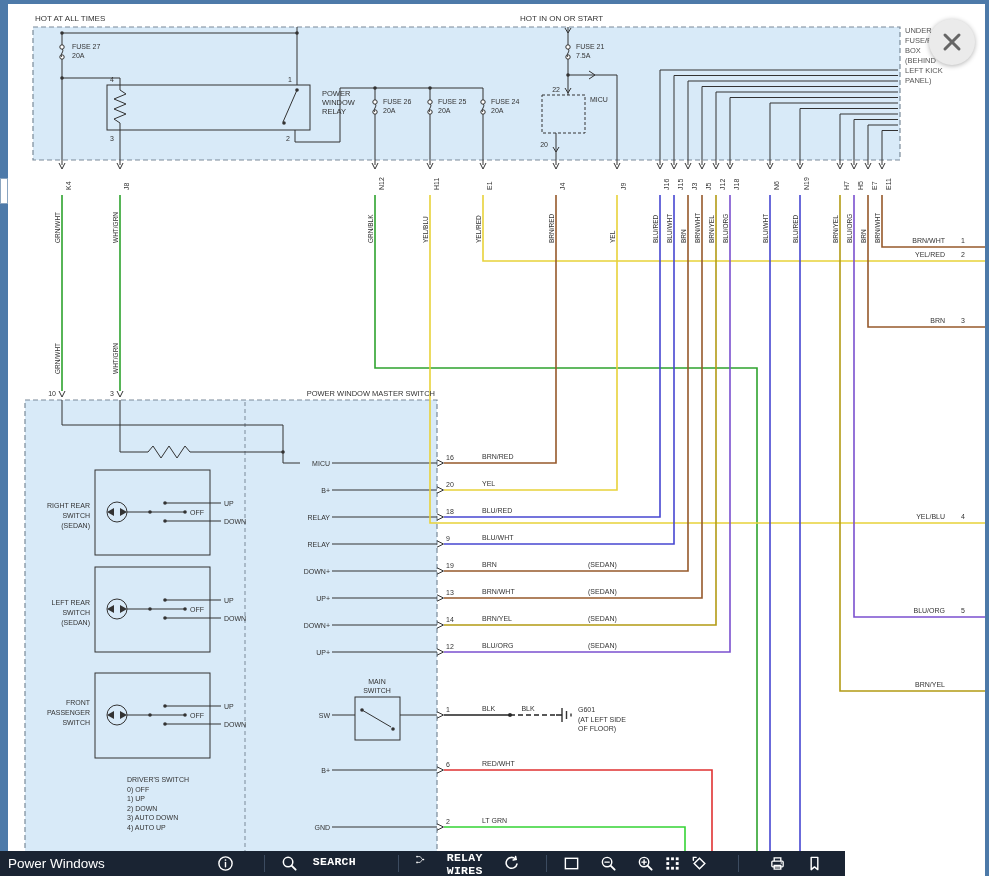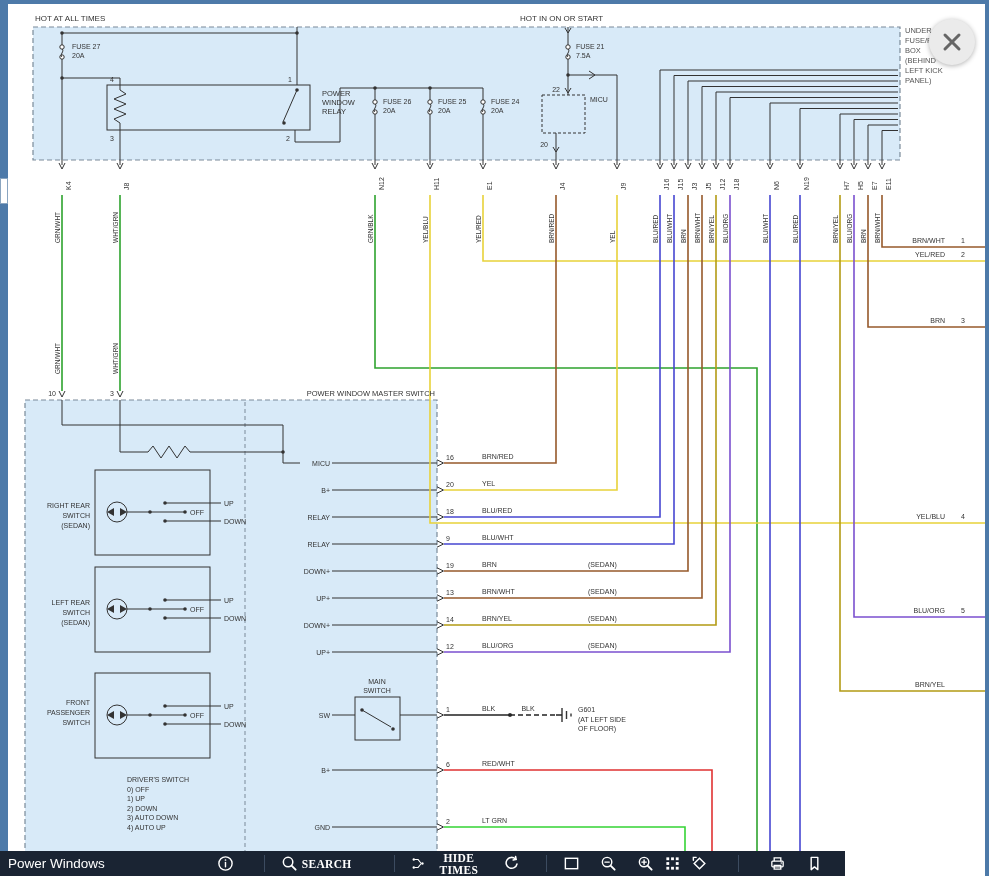--- a/index.html
+++ b/index.html
@@ -22,22 +22,22 @@
   .dotf{fill:#333;stroke:none;}
   .secbox{fill:#d8eaf8;stroke:#7a8a99;stroke-width:1.2;stroke-dasharray:5 3;}
   .solidbox{fill:none;stroke:#333;stroke-width:1;}
   .dashline{stroke:#7a8a99;stroke-width:1;stroke-dasharray:4 3;fill:none;}
   .dashbox{fill:none;stroke:#333;stroke-width:1;stroke-dasharray:3 2;}
   .fusec{fill:#fff;stroke:#333;stroke-width:1;}
   
   .toolbar{position:absolute;left:0;top:851px;width:845px;height:25px;background:#1a2433;
        display:flex;align-items:center;color:#fff;z-index:10;padding:0 8px;box-sizing:border-box;}
   .tb-title{font-size:13.5px;color:#fff;margin-right:112px;white-space:nowrap;}
-  .tb-btn{background:transparent;border:none;color:#fff;display:flex;align-items:center;gap:4px;
-       padding:0;margin-right:14px;cursor:pointer;font-family:Liberation Serif, serif;}
+  .tb-btn{background:transparent;border:none;color:#fff;display:flex;gap:15px;
+       padding:0;margin-right:14px;cursor:pointer;font-family:Liberation Mono, monospace;}
   .tb-btn span{font-size:11.5px;font-weight:600;letter-spacing:.3px;}
   .tb-div{width:1px;height:17px;background:#3c4b60;margin:0 16px;flex:0 0 auto;}
   .tb-ico{display:block;}
   .mr26{margin-right:26px;}.mr10{margin-right:10px;}.mr20{margin-right:20px;}
   
   .close-btn{position:absolute;left:929px;top:19px;width:46px;height:46px;border-radius:50%;
        background:#ebebeb;box-shadow:0 1px 5px rgba(0,0,0,.3);display:flex;align-items:center;
        justify-content:center;z-index:12;cursor:pointer;border:none;padding:0;}
 </style>
 </head>
@@ -361,21 +361,21 @@
 
   <span class="tb-div"></span>
 
   <button class="tb-btn">
     <svg class="tb-ico" width="17" height="17" viewBox="0 0 18 18" fill="none" stroke="#fff" stroke-width="1.3" stroke-linecap="round">
       <circle cx="3.5" cy="4" r="1.5" fill="#fff" stroke="none"></circle>
       <circle cx="3.5" cy="14" r="1.5" fill="#fff" stroke="none"></circle>
       <circle cx="14.5" cy="9" r="1.5" fill="#fff" stroke="none"></circle>
       <path d="M5,4 H9 L13,9 M5,14 H9 L13,9"></path>
     </svg>
-    <span>HIDE TIMES</span>
+    <span>RELAY WIRES</span>
   </button>
 
   <button class="tb-btn mr10">
     <svg class="tb-ico" width="17" height="17" viewBox="0 0 18 18" fill="none" stroke="#fff" stroke-width="1.6" stroke-linecap="round">
       <path d="M14.8,9.5 A5.8,5.8 0 1 1 13.2,4.2"></path>
       <polyline points="10.8,5.4 13.9,4.6 13.3,1.6"></polyline>
     </svg>
   </button>
 
   <span class="tb-div"></span>

